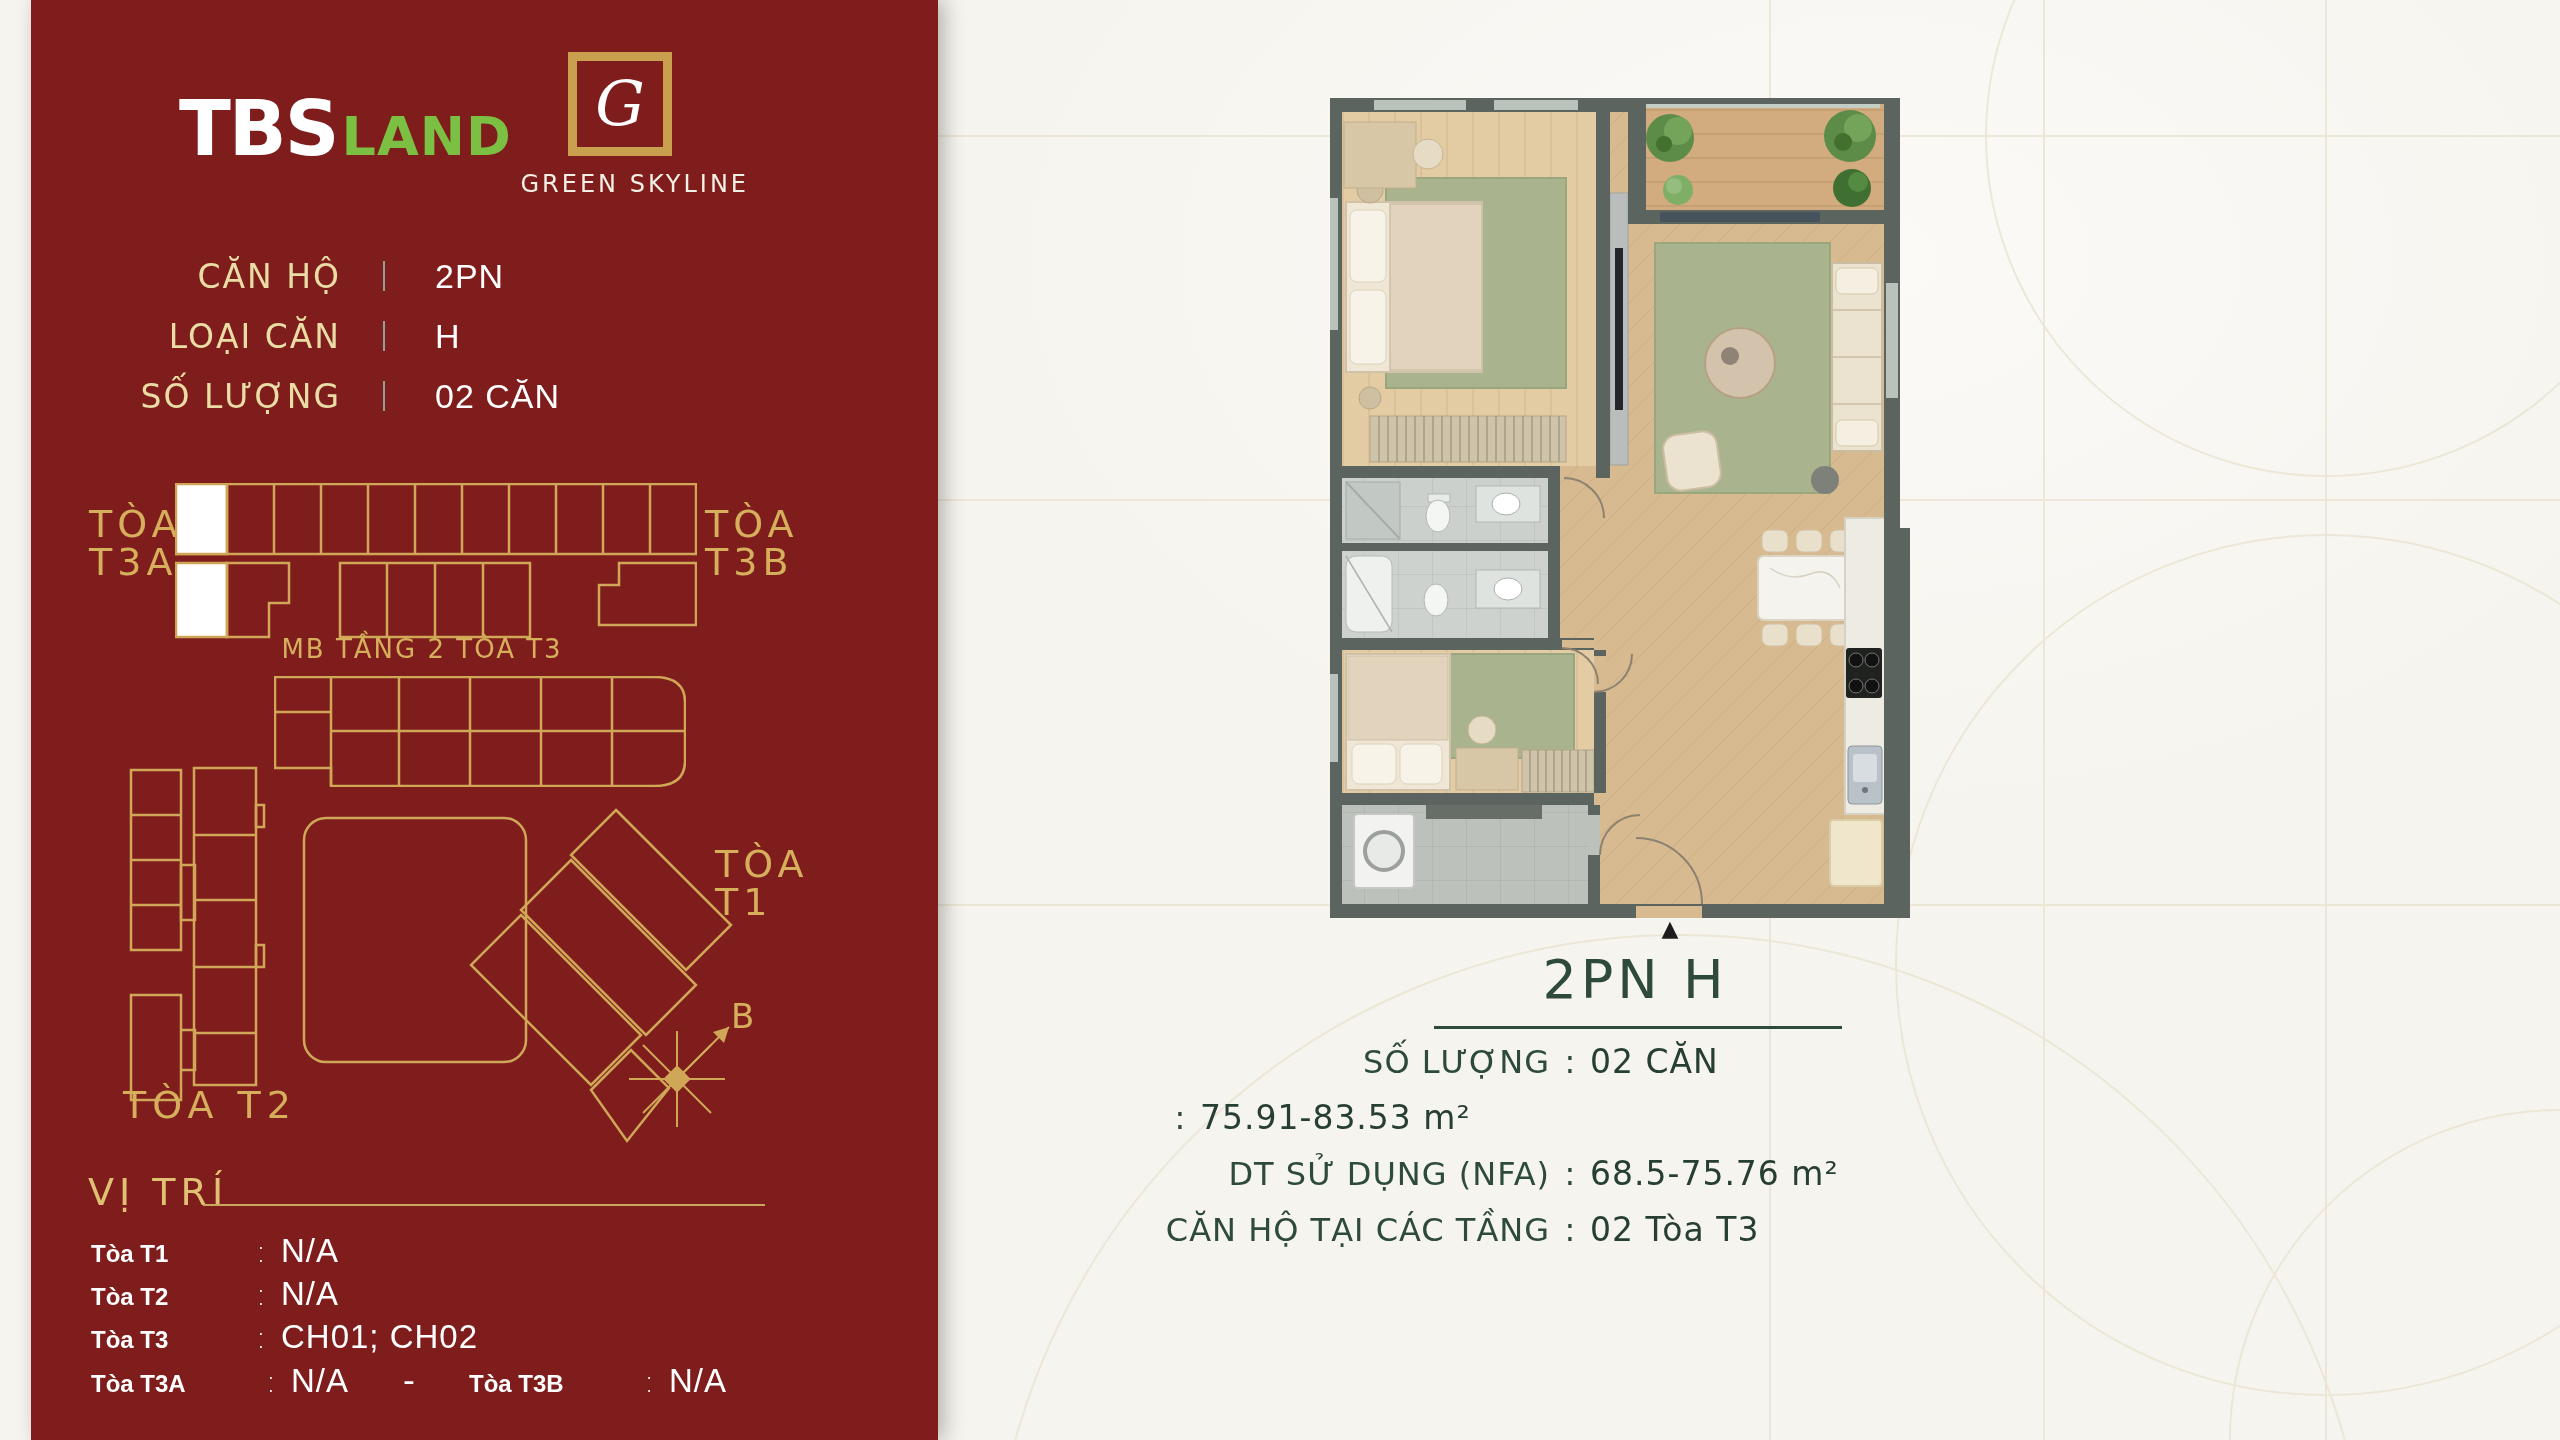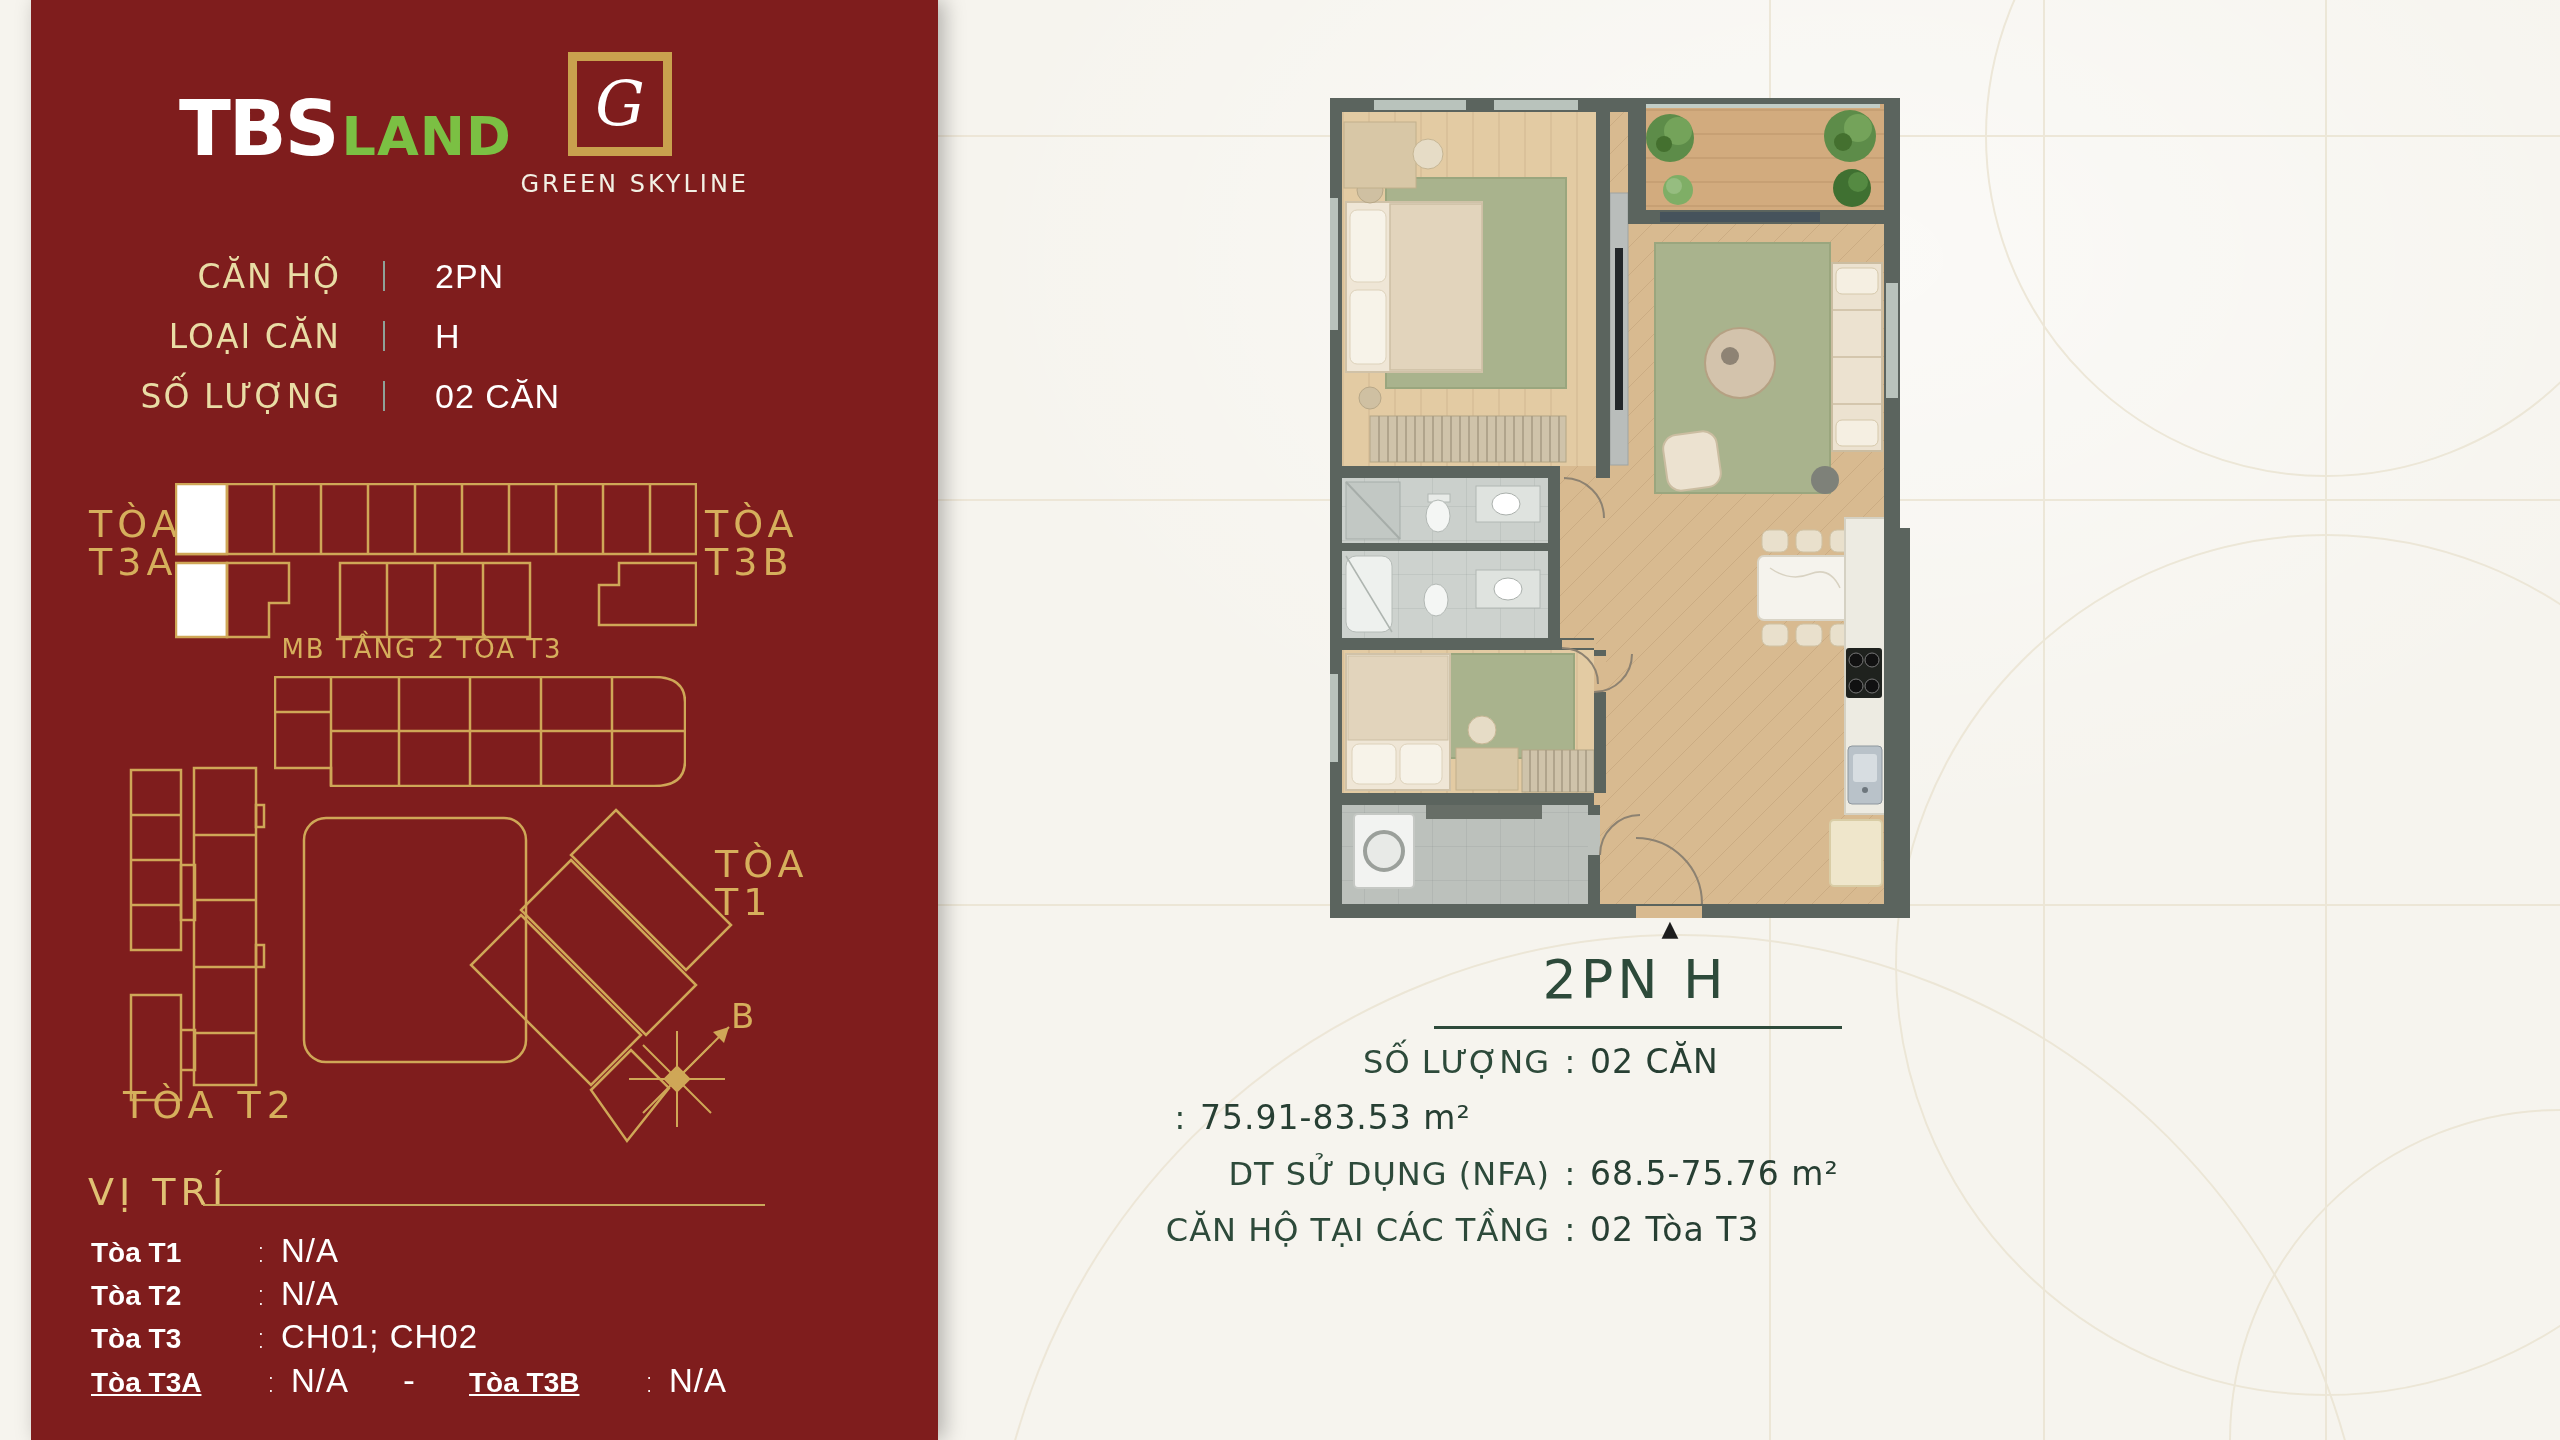--- a/index.html
+++ b/index.html
@@ -25,22 +25,22 @@
   .spec-bar{width:2px;height:30px;background:#8fa198;margin-left:42px;}
   .spec-value{margin-left:50px;color:#ffffff;font-size:34px;letter-spacing:1px;
               font-family:"Liberation Sans",sans-serif;}
 
   .gold-label{color:#d6af5c;font-size:38px;letter-spacing:5px;line-height:38px;}
   .gold-caption{color:#d6af5c;font-size:26px;letter-spacing:2px;text-align:center;}
   .loc-head{color:#e0c173;font-size:38px;letter-spacing:5px;}
   .loc-rule{background:#c9a85c;height:2px;}
   .loc-rows{left:60px;top:1232px;}
   .loc-row{display:flex;align-items:baseline;height:43px;color:#ffffff;}
-  .loc-label{width:150px;font-family:"Liberation Sans",sans-serif;font-weight:700;font-size:28px;}
-  .loc-label.wide{width:160px;text-decoration:underline;}
+  .loc-label{width:150px;font-family:"Liberation Sans",sans-serif;font-weight:700;font-size:24px;}
+  .loc-label.wide{width:160px;}
   .loc-colon{width:40px;text-align:center;font-size:32px;font-weight:300;}
   .loc-value{font-size:33px;font-weight:400;letter-spacing:1px;
              font-family:"Liberation Sans",sans-serif;}
   .loc-dash{width:120px;text-align:center;font-size:33px;}
 
   
   .main{left:815px;top:0;width:1745px;height:1440px;
         background:
          radial-gradient(1400px 900px at 60% 18%, rgba(255,255,255,.55), rgba(255,255,255,0) 65%),
          #f6f4ee;}

